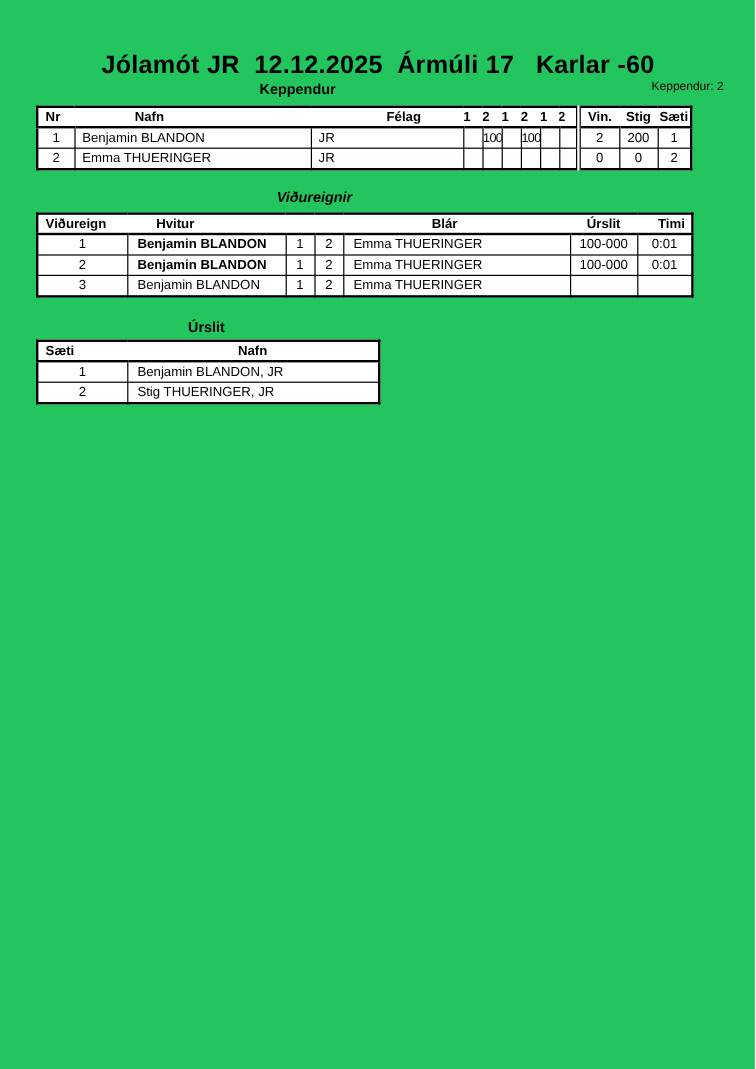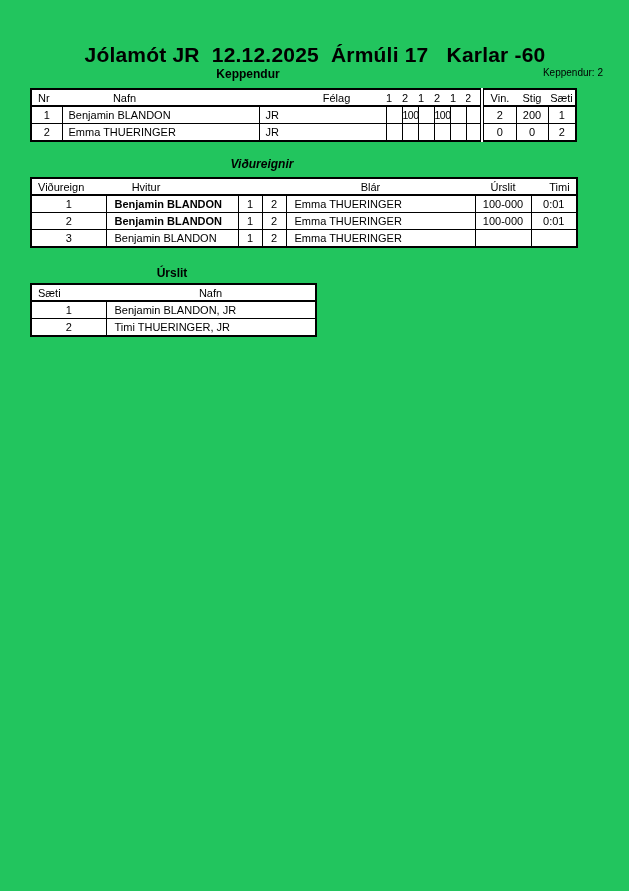--- a/index.html
+++ b/index.html
@@ -13,21 +13,21 @@
   #h-vid{left:262px;top:157px;font-style:italic;}
   #h-urs{left:172px;top:266px;}
   .count{position:absolute;top:67px;right:26px;font-size:10px;}
   table{position:absolute;left:30px;border-collapse:collapse;table-layout:fixed;
         background:#fff;border:2px solid #000;}
   #t1{top:88px;width:545px;}
   #t2{top:177px;width:546px;}
   #t3{top:283px;width:285px;}
   th,td{padding:0;margin:0;font-size:11px;vertical-align:middle;
         white-space:nowrap;overflow:hidden;}
-  th{font-weight:normal;height:15px;border:0;border-bottom:2px solid #000;text-align:center;}
+  th{font-weight:bold;height:15px;border:0;border-bottom:2px solid #000;text-align:center;}
   td{height:16px;border:1px solid #000;text-align:center;font-weight:normal;}
   .al{text-align:left;}
   .pl6{padding-left:6px;} .pl8{padding-left:8px;}
   .score{font-size:10.5px;letter-spacing:-0.5px;margin-left:20px;}
   .thick-l{border-left:4px double #000;margin-left:36px;}
   .bold{font-weight:bold;}
   .sh{position:relative;display:inline-block;}
   .shx-36{left:-36px;} .shx14{left:14px;} .shx-26{left:-26px;}
   .shx-10{left:-10px;} .shx6{left:6px;} .shx-5{left:-5px;}
 </style>
@@ -166,18 +166,18 @@
         <tr>
       <th class="al pl6">Sæti</th>
       <th>Nafn</th>
     </tr>
     <tr>
       <td>1</td>
       <td class="al pl8">Benjamin BLANDON, JR</td>
     </tr>
     <tr>
       <td>2</td>
-      <td class="al pl8">Timi THUERINGER, JR</td>
+      <td class="al pl8">Stig THUERINGER, JR</td>
     </tr>
   </tbody>
     </table>
 
 </div>
 
 </body></html>

